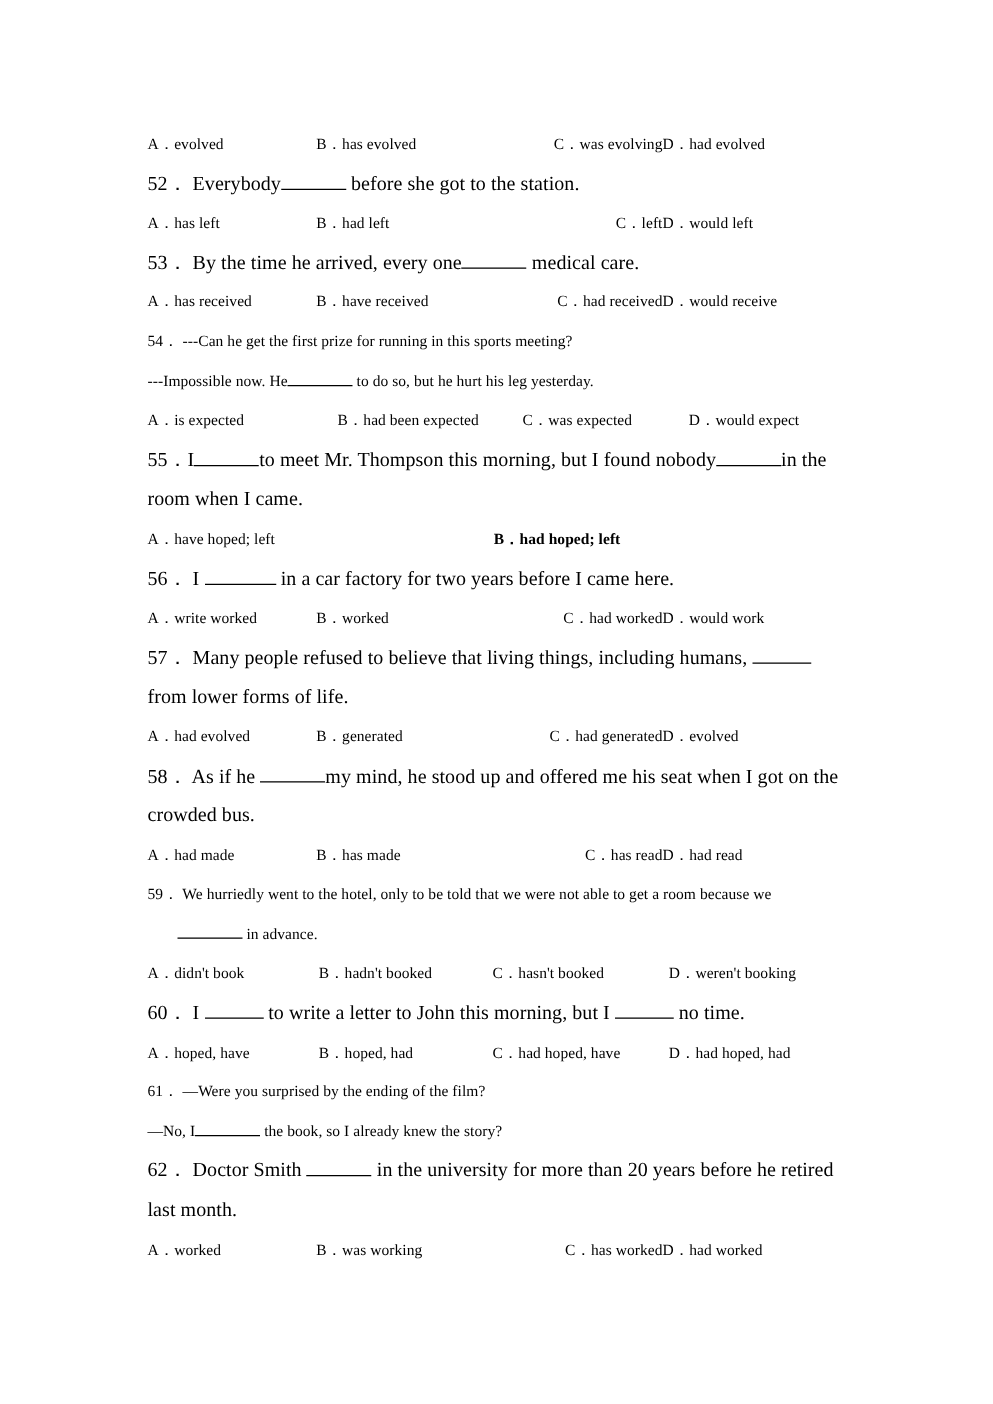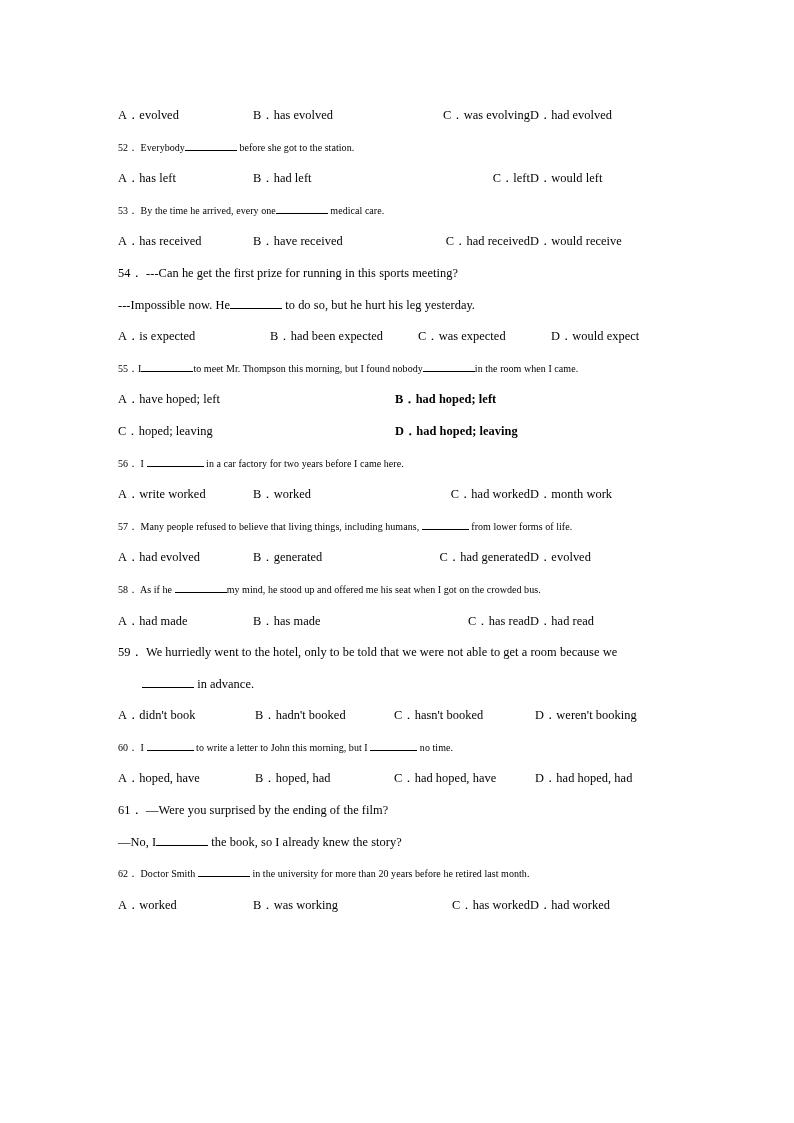--- a/index.html
+++ b/index.html
@@ -30,21 +30,21 @@
   
   .line {
     font-size: 12.4px;
     line-height: 31.6px;
     white-space: nowrap;
     letter-spacing: 0.05px;
   }
 
   
   .stem {
-    font-size: 10px;
+    font-size: 16px;
     line-height: 31.6px;
     text-align: left;
     letter-spacing: 0.05px;
   }
   .stem .num {
     letter-spacing: 0;
   }
 
   
   .blank {
@@ -127,29 +127,26 @@
       <div class="options c4t">
         <span class="opt"><span class="tag">A．</span><span>is expected</span></span><span class="opt"><span class="tag">B．</span><span>had been expected</span></span><span class="opt"><span class="tag">C．</span><span>was expected</span></span><span class="opt"><span class="tag">D．</span><span>would expect</span></span>
       </div>
     </div>
 
     <div class="q">
       <div class="stem wrap"><span class="num">55．</span><span>I</span><span class="blank w1"></span><span>to meet Mr. Thompson this morning, but I found nobody</span><span class="blank w1"></span><span>in the room when I came.</span></div>
       <div class="options c2">
         <span class="opt"><span class="tag">A．</span><span>have hoped; left</span></span><span class="opt"><span class="tag">B．</span><span>had hoped; left</span></span>
       </div>
-      <div class="options c2">
-        <span class="opt"><span class="tag">C．</span><span>hoped; leaving</span></span><span class="opt"><span class="tag">D．</span><span>had hoped; leaving</span></span>
-      </div>
     </div>
 
     <div class="q">
       <div class="stem"><span class="num">56．</span> <span>I </span><span class="blank w2"></span><span> in a car factory for two years before I came here.</span></div>
       <div class="options c4">
-        <span class="opt"><span class="tag">A．</span><span>write worked</span></span><span class="opt"><span class="tag">B．</span><span>worked</span></span><span class="opt"><span class="tag">C．</span><span>had worked</span></span><span class="opt"><span class="tag">D．</span><span>month work</span></span>
+        <span class="opt"><span class="tag">A．</span><span>write worked</span></span><span class="opt"><span class="tag">B．</span><span>worked</span></span><span class="opt"><span class="tag">C．</span><span>had worked</span></span><span class="opt"><span class="tag">D．</span><span>would work</span></span>
       </div>
     </div>
 
     <div class="q">
       <div class="stem wrap"><span class="num">57．</span> <span>Many people refused to believe that living things, including humans, </span><span class="blank w3"></span><span> from lower forms of life.</span></div>
       <div class="options c4">
         <span class="opt"><span class="tag">A．</span><span>had evolved</span></span><span class="opt"><span class="tag">B．</span><span>generated</span></span><span class="opt"><span class="tag">C．</span><span>had generated</span></span><span class="opt"><span class="tag">D．</span><span>evolved</span></span>
       </div>
     </div>
 

